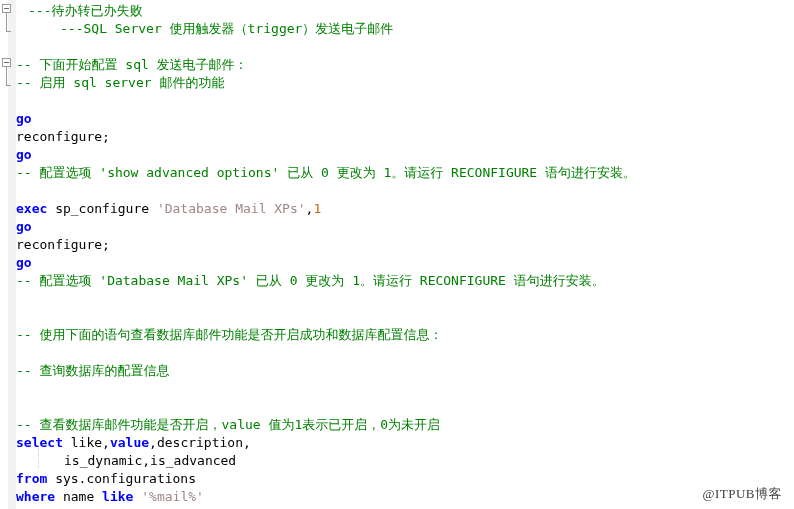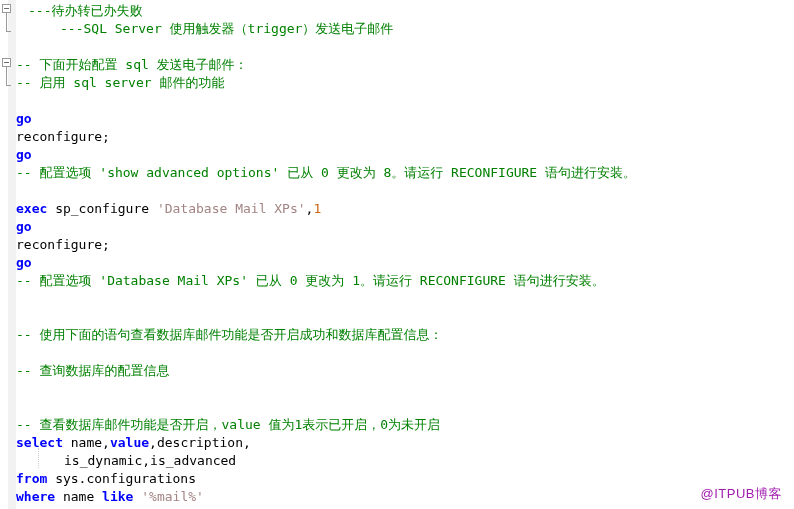--- a/index.html
+++ b/index.html
@@ -104,23 +104,23 @@
     top: 448px;
     width: 1px;
     height: 20px;
     border-left: 1px dotted #cfcfcf;
   }
 
   #watermark {
     position: absolute;
     right: 12px;
     bottom: 6px;
-    font-family: Liberation Sans, sans-serif;
+    font-family: Liberation Serif, serif;
     font-size: 13px;
-    color: #a21caf;
+    color: #404040;
     letter-spacing: 0.5px;
     white-space: pre;
   }
 </style>
 </head>
 <body>
 
 <div id="editor">
 
   <div id="gutter">
@@ -137,35 +137,35 @@
 
   <div id="code">
       <div class="line" style="top: 2px; left: 12px;"><span class="cm">---待办转已办失败</span></div>
       <div class="line" style="top: 20px; left: 0px; margin-left: 44px;"><span class="cm">---SQL Server 使用触发器（trigger）发送电子邮件</span></div>
       <div class="line" style="top: 38px; left: 0px;">&nbsp;</div>
       <div class="line" style="top: 56px; left: 0px;"><span class="cm">-- 下面开始配置 sql 发送电子邮件：</span></div>
       <div class="line" style="top: 74px; left: 0px;"><span class="cm">-- 启用 sql server 邮件的功能</span></div>
       <div class="line" style="top: 110px; left: 0px;"><span class="kw">go</span></div>
       <div class="line" style="top: 128px; left: 0px;"><span class="id">reconfigure;</span></div>
       <div class="line" style="top: 146px; left: 0px;"><span class="kw">go</span></div>
-      <div class="line" style="top: 164px; left: 0px;"><span class="cm">-- 配置选项 'show advanced options' 已从 0 更改为 8。请运行 RECONFIGURE 语句进行安装。</span></div>
+      <div class="line" style="top: 164px; left: 0px;"><span class="cm">-- 配置选项 'show advanced options' 已从 0 更改为 1。请运行 RECONFIGURE 语句进行安装。</span></div>
       <div class="line" style="top: 182px; left: 0px;">&nbsp;</div>
       <div class="line" style="top: 200px; left: 0px;"><span class="kw">exec</span><span class="id"> sp_configure </span><span class="str">'Database Mail XPs'</span><span class="id">,</span><span class="num">1</span></div>
       <div class="line" style="top: 218px; left: 0px;"><span class="kw">go</span></div>
       <div class="line" style="top: 236px; left: 0px;"><span class="id">reconfigure;</span></div>
       <div class="line" style="top: 254px; left: 0px;"><span class="kw">go</span></div>
       <div class="line" style="top: 272px; left: 0px;"><span class="cm">-- 配置选项 'Database Mail XPs' 已从 0 更改为 1。请运行 RECONFIGURE 语句进行安装。</span></div>
       <div class="line" style="top: 290px; left: 0px;">&nbsp;</div>
       <div class="line" style="top: 308px; left: 0px;">&nbsp;</div>
       <div class="line" style="top: 326px; left: 0px;"><span class="cm">-- 使用下面的语句查看数据库邮件功能是否开启成功和数据库配置信息：</span></div>
       <div class="line" style="top: 344px; left: 0px;">&nbsp;</div>
       <div class="line" style="top: 362px; left: 0px;"><span class="cm">-- 查询数据库的配置信息</span></div>
       <div class="line" style="top: 398px; left: 0px;">&nbsp;</div>
       <div class="line" style="top: 416px; left: 0px;"><span class="cm">-- 查看数据库邮件功能是否开启，value 值为1表示已开启，0为未开启</span></div>
-      <div class="line" style="top: 434px; left: 0px;"><span class="kw">select</span><span class="id"> name,</span><span class="kw">value</span><span class="id">,description,</span></div>
+      <div class="line" style="top: 434px; left: 0px;"><span class="kw">select</span><span class="id"> like,</span><span class="kw">value</span><span class="id">,description,</span></div>
       <div class="line" style="top: 470px; left: 0px;"><span class="kw">from</span><span class="id"> sys.configurations</span></div>
       <div class="line" style="top: 452px; left: 48px;"><span class="id">is_dynamic,is_advanced</span></div>
       <div class="line" style="top: 488px; left: 0px;"><span class="kw">where</span><span class="id"> name </span><span class="kw">like</span><span class="id"> </span><span class="str">'%mail%'</span></div>
     </div>
 
   <div id="indent-guide"></div>
 
   <div id="watermark">@ITPUB博客</div>
 
 </div>

